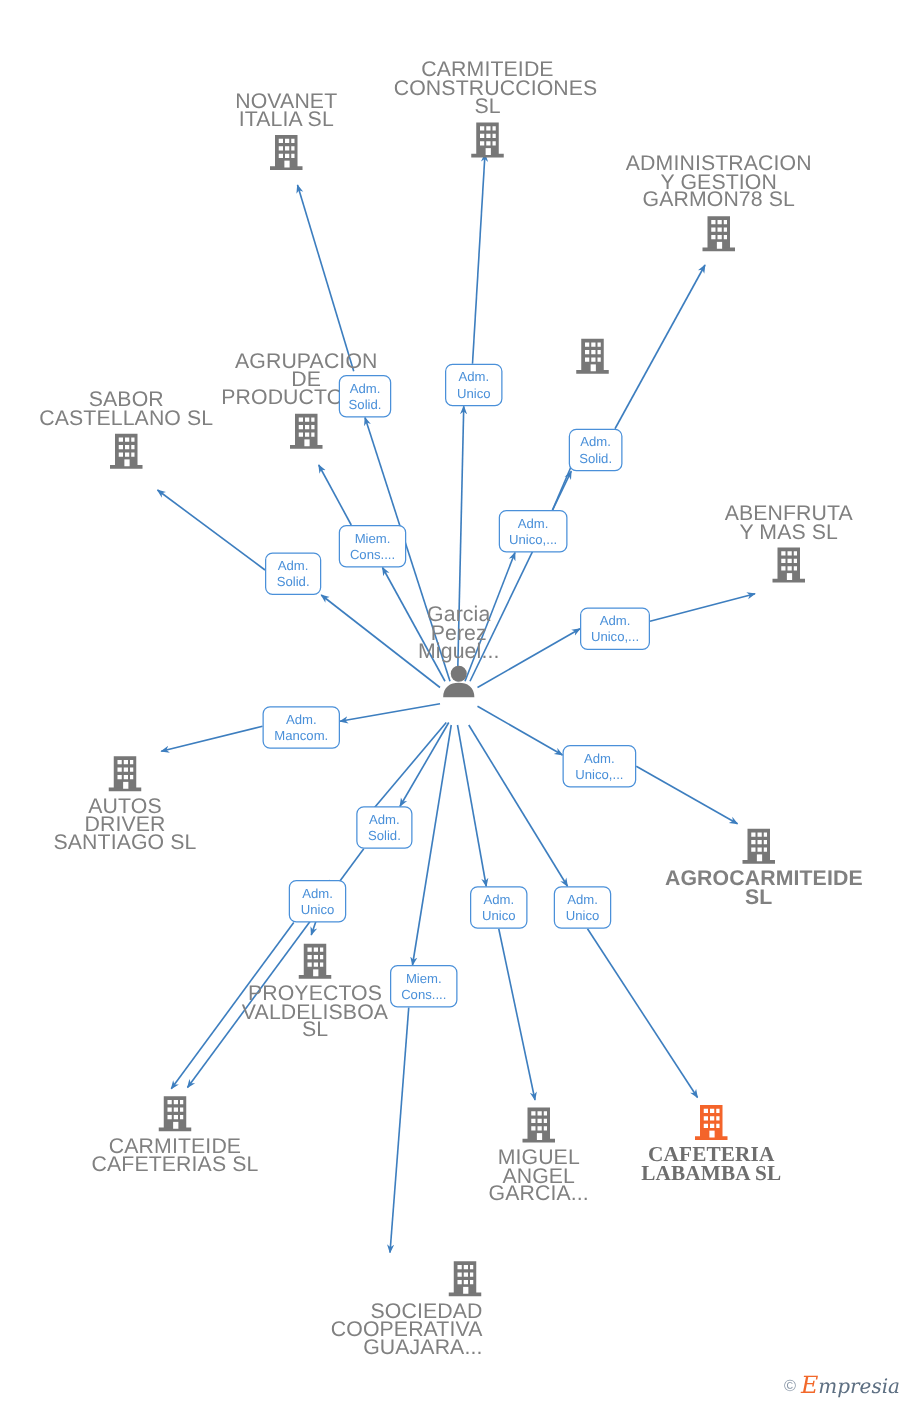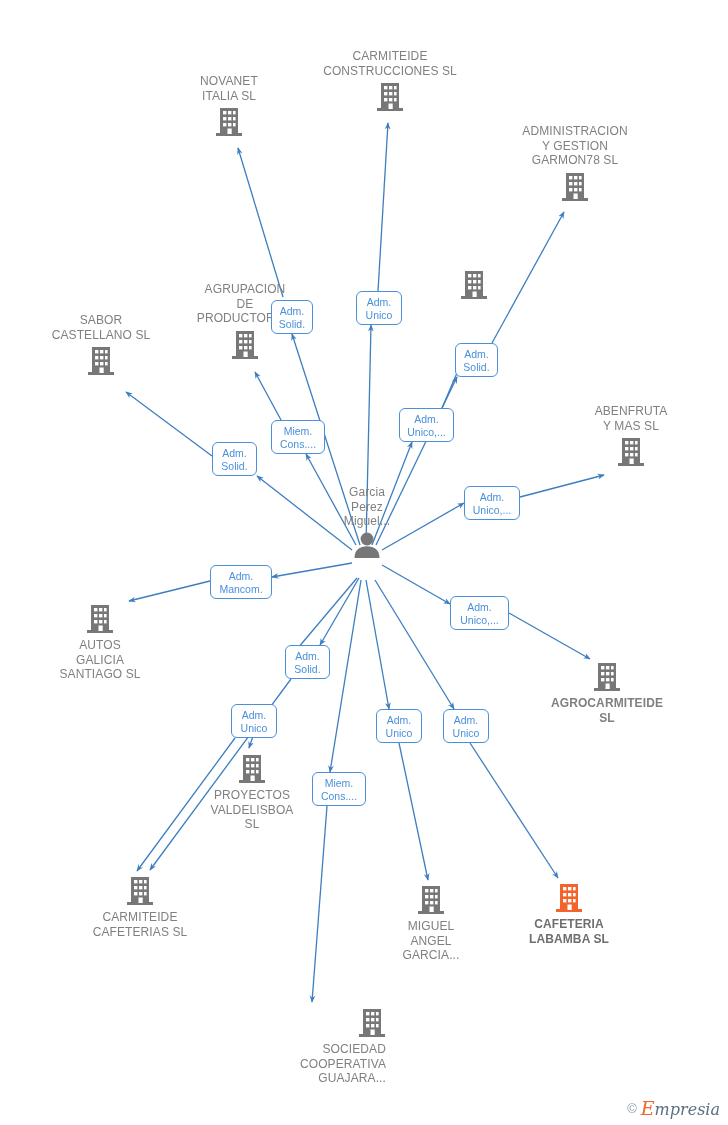--- a/index.html
+++ b/index.html
@@ -31,29 +31,30 @@
     text-align: center;
     z-index: 3;
   }
   .node-icon {
     display: block;
     margin: 0 auto;
     line-height: 0;
   }
   .node-label {
     display: block;
-    font-size: 12px;
+    font-size: 17px;
     line-height: 14.5px;
     color: #808080;
     letter-spacing: 0.1px;
     white-space: pre-line;
   }
   .node-label.highlight {
     color: #6e6e6e;
     font-weight: bold;
+    font-family: Liberation Serif, serif;
   }
   .node.label-above .node-label { margin-bottom: 3px; }
   .node.label-below .node-label { margin-top: 3px; }
   .edge-label {
     position: absolute;
     z-index: 5;
     box-sizing: border-box;
     border: 1.3px solid #4a90d9;
     border-radius: 6px;
     background: #ffffff;
@@ -336,21 +337,21 @@
             <rect x="13" y="11" width="3.4" height="3.4"></rect>
             <rect x="18" y="11" width="2.6" height="3.4"></rect>
             <rect x="8" y="17" width="3.4" height="3.4"></rect>
             <rect x="13" y="17" width="3.4" height="3.4"></rect>
             <rect x="18" y="17" width="2.6" height="3.4"></rect>
             <rect x="12.5" y="22.5" width="4.2" height="5.5"></rect>
           </g>
         </svg>
     </span>
     <span class="node-label">AUTOS
-GALICIA
+DRIVER
 SANTIAGO  SL</span>
   </div>
 
   <div class="node label-below" style="left:607px; top:661px;font-weight:bold;">
     <span class="node-icon">
       <svg width="28" height="32" viewBox="0 0 28 32">
           <g fill="#777777">
             <rect x="5" y="2" width="18" height="26"></rect>
             <rect x="1" y="27" width="26" height="3"></rect>
           </g>

